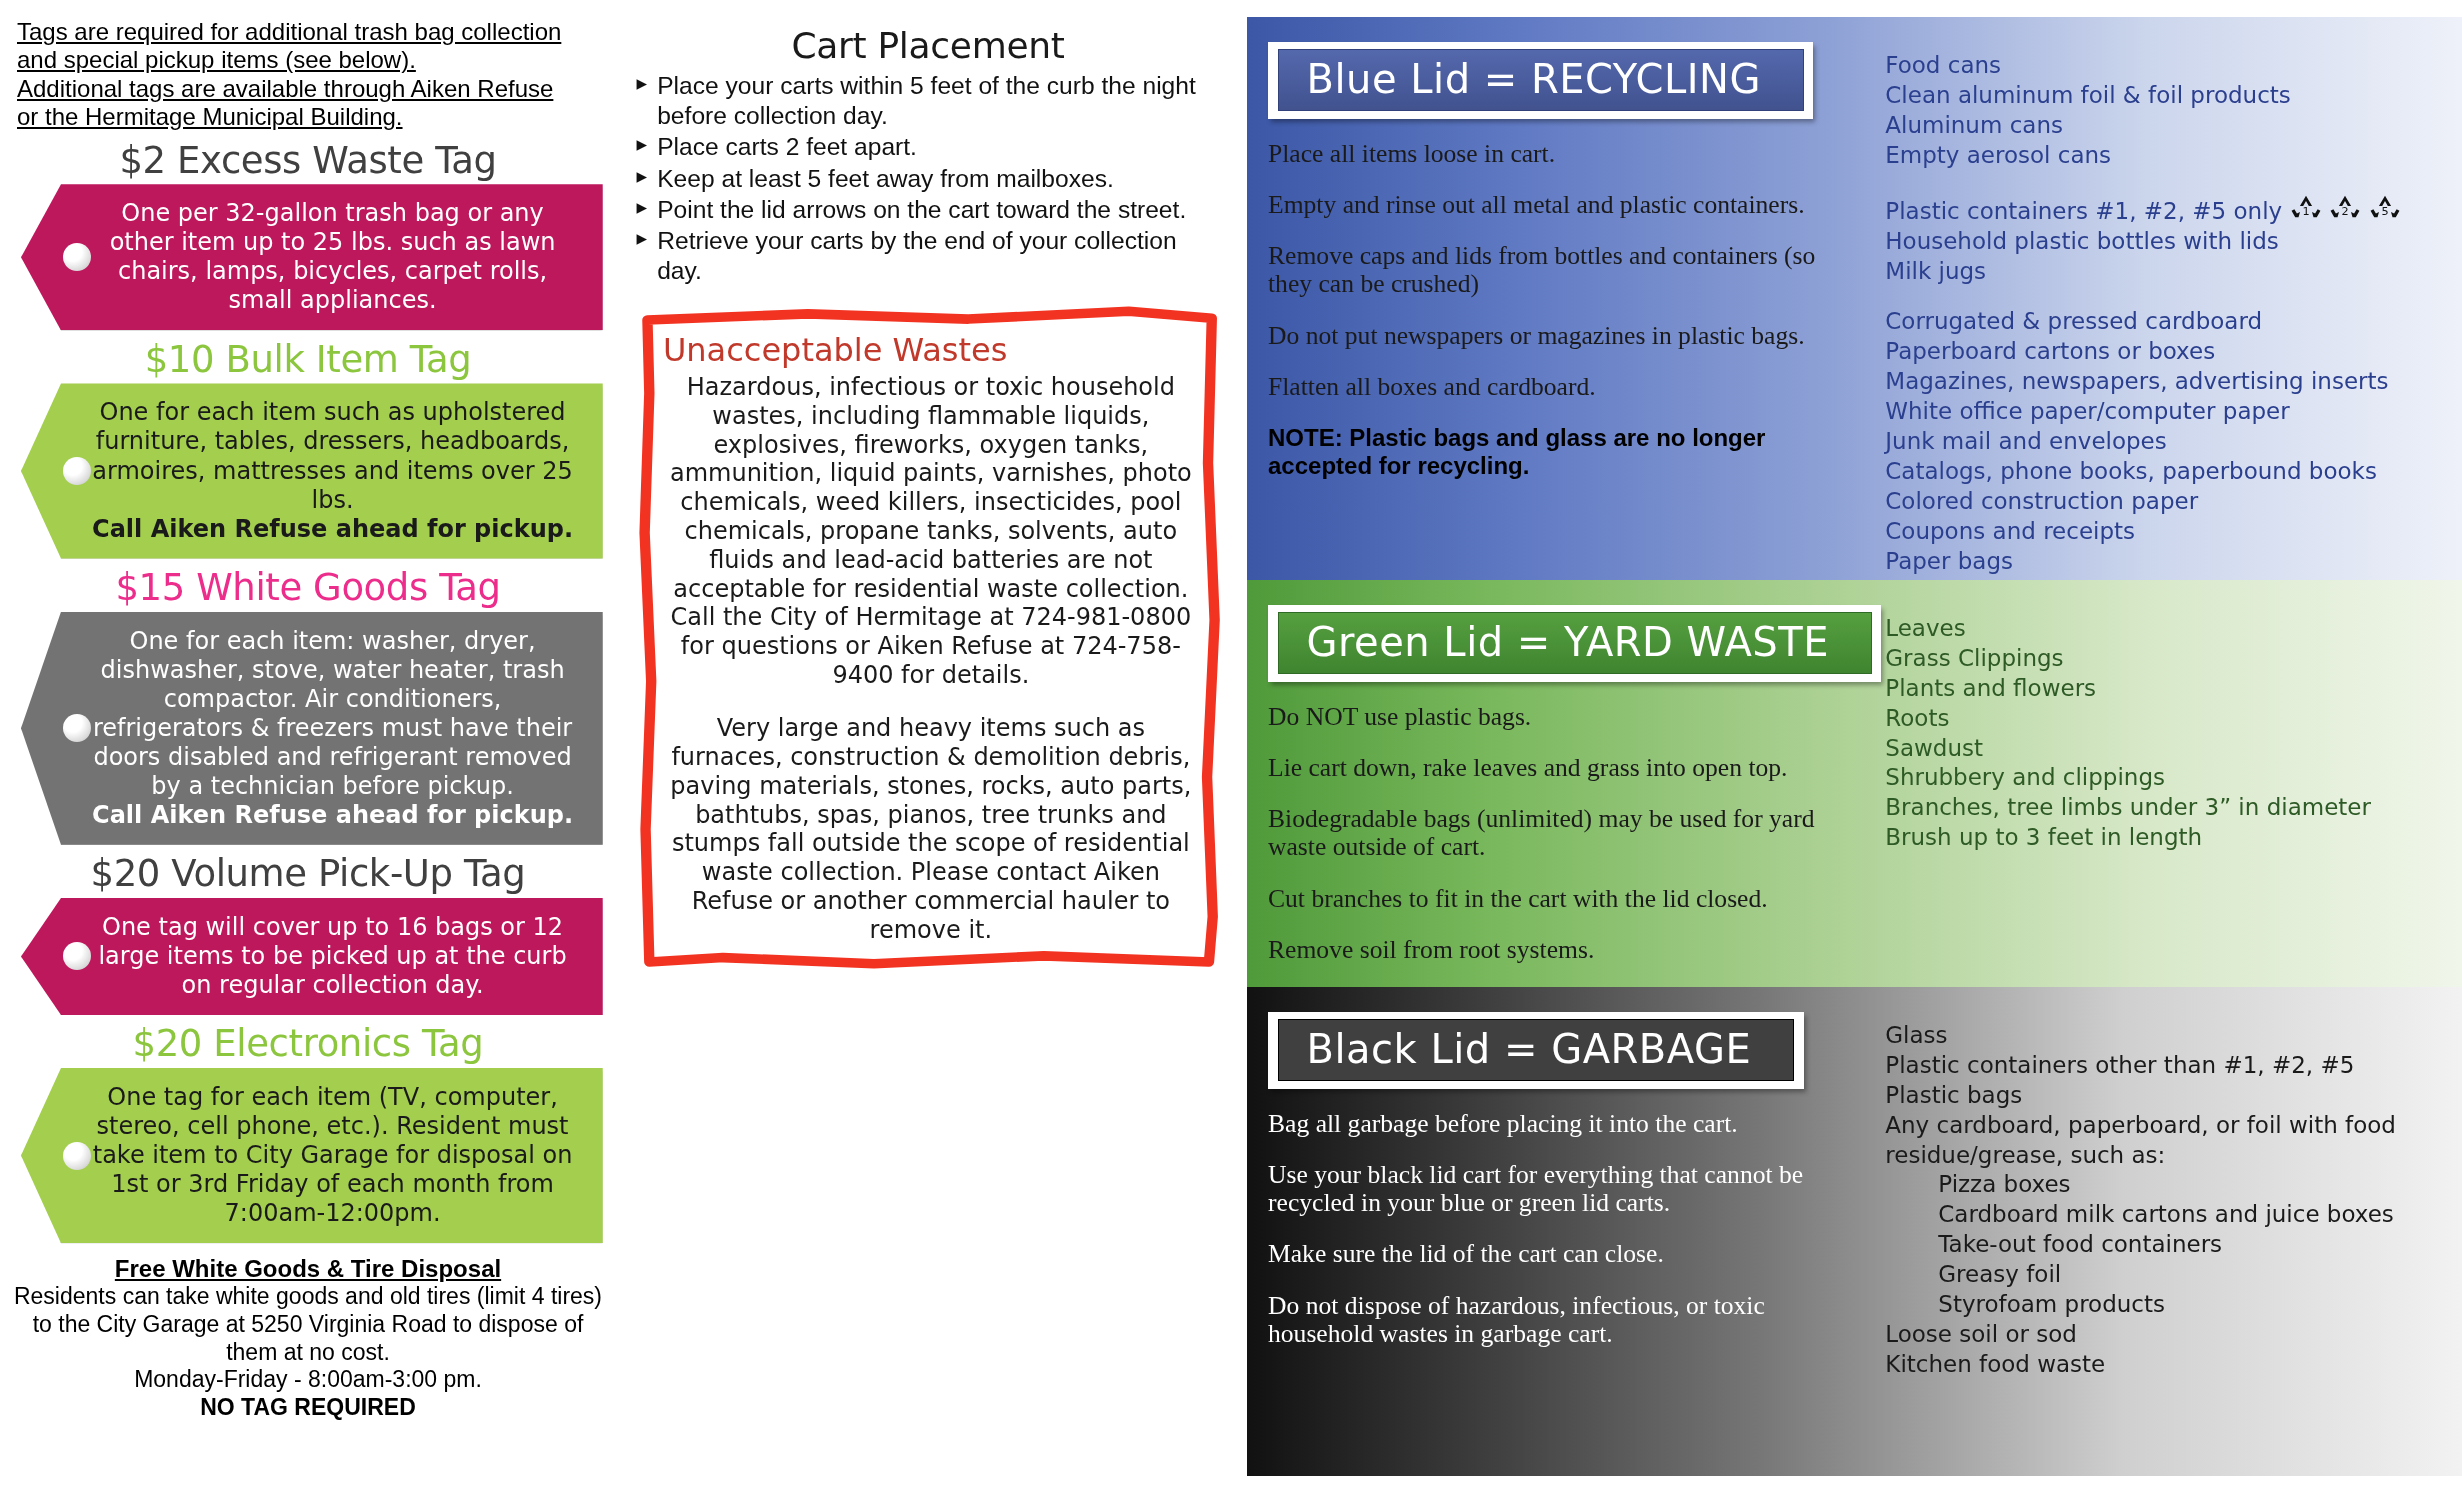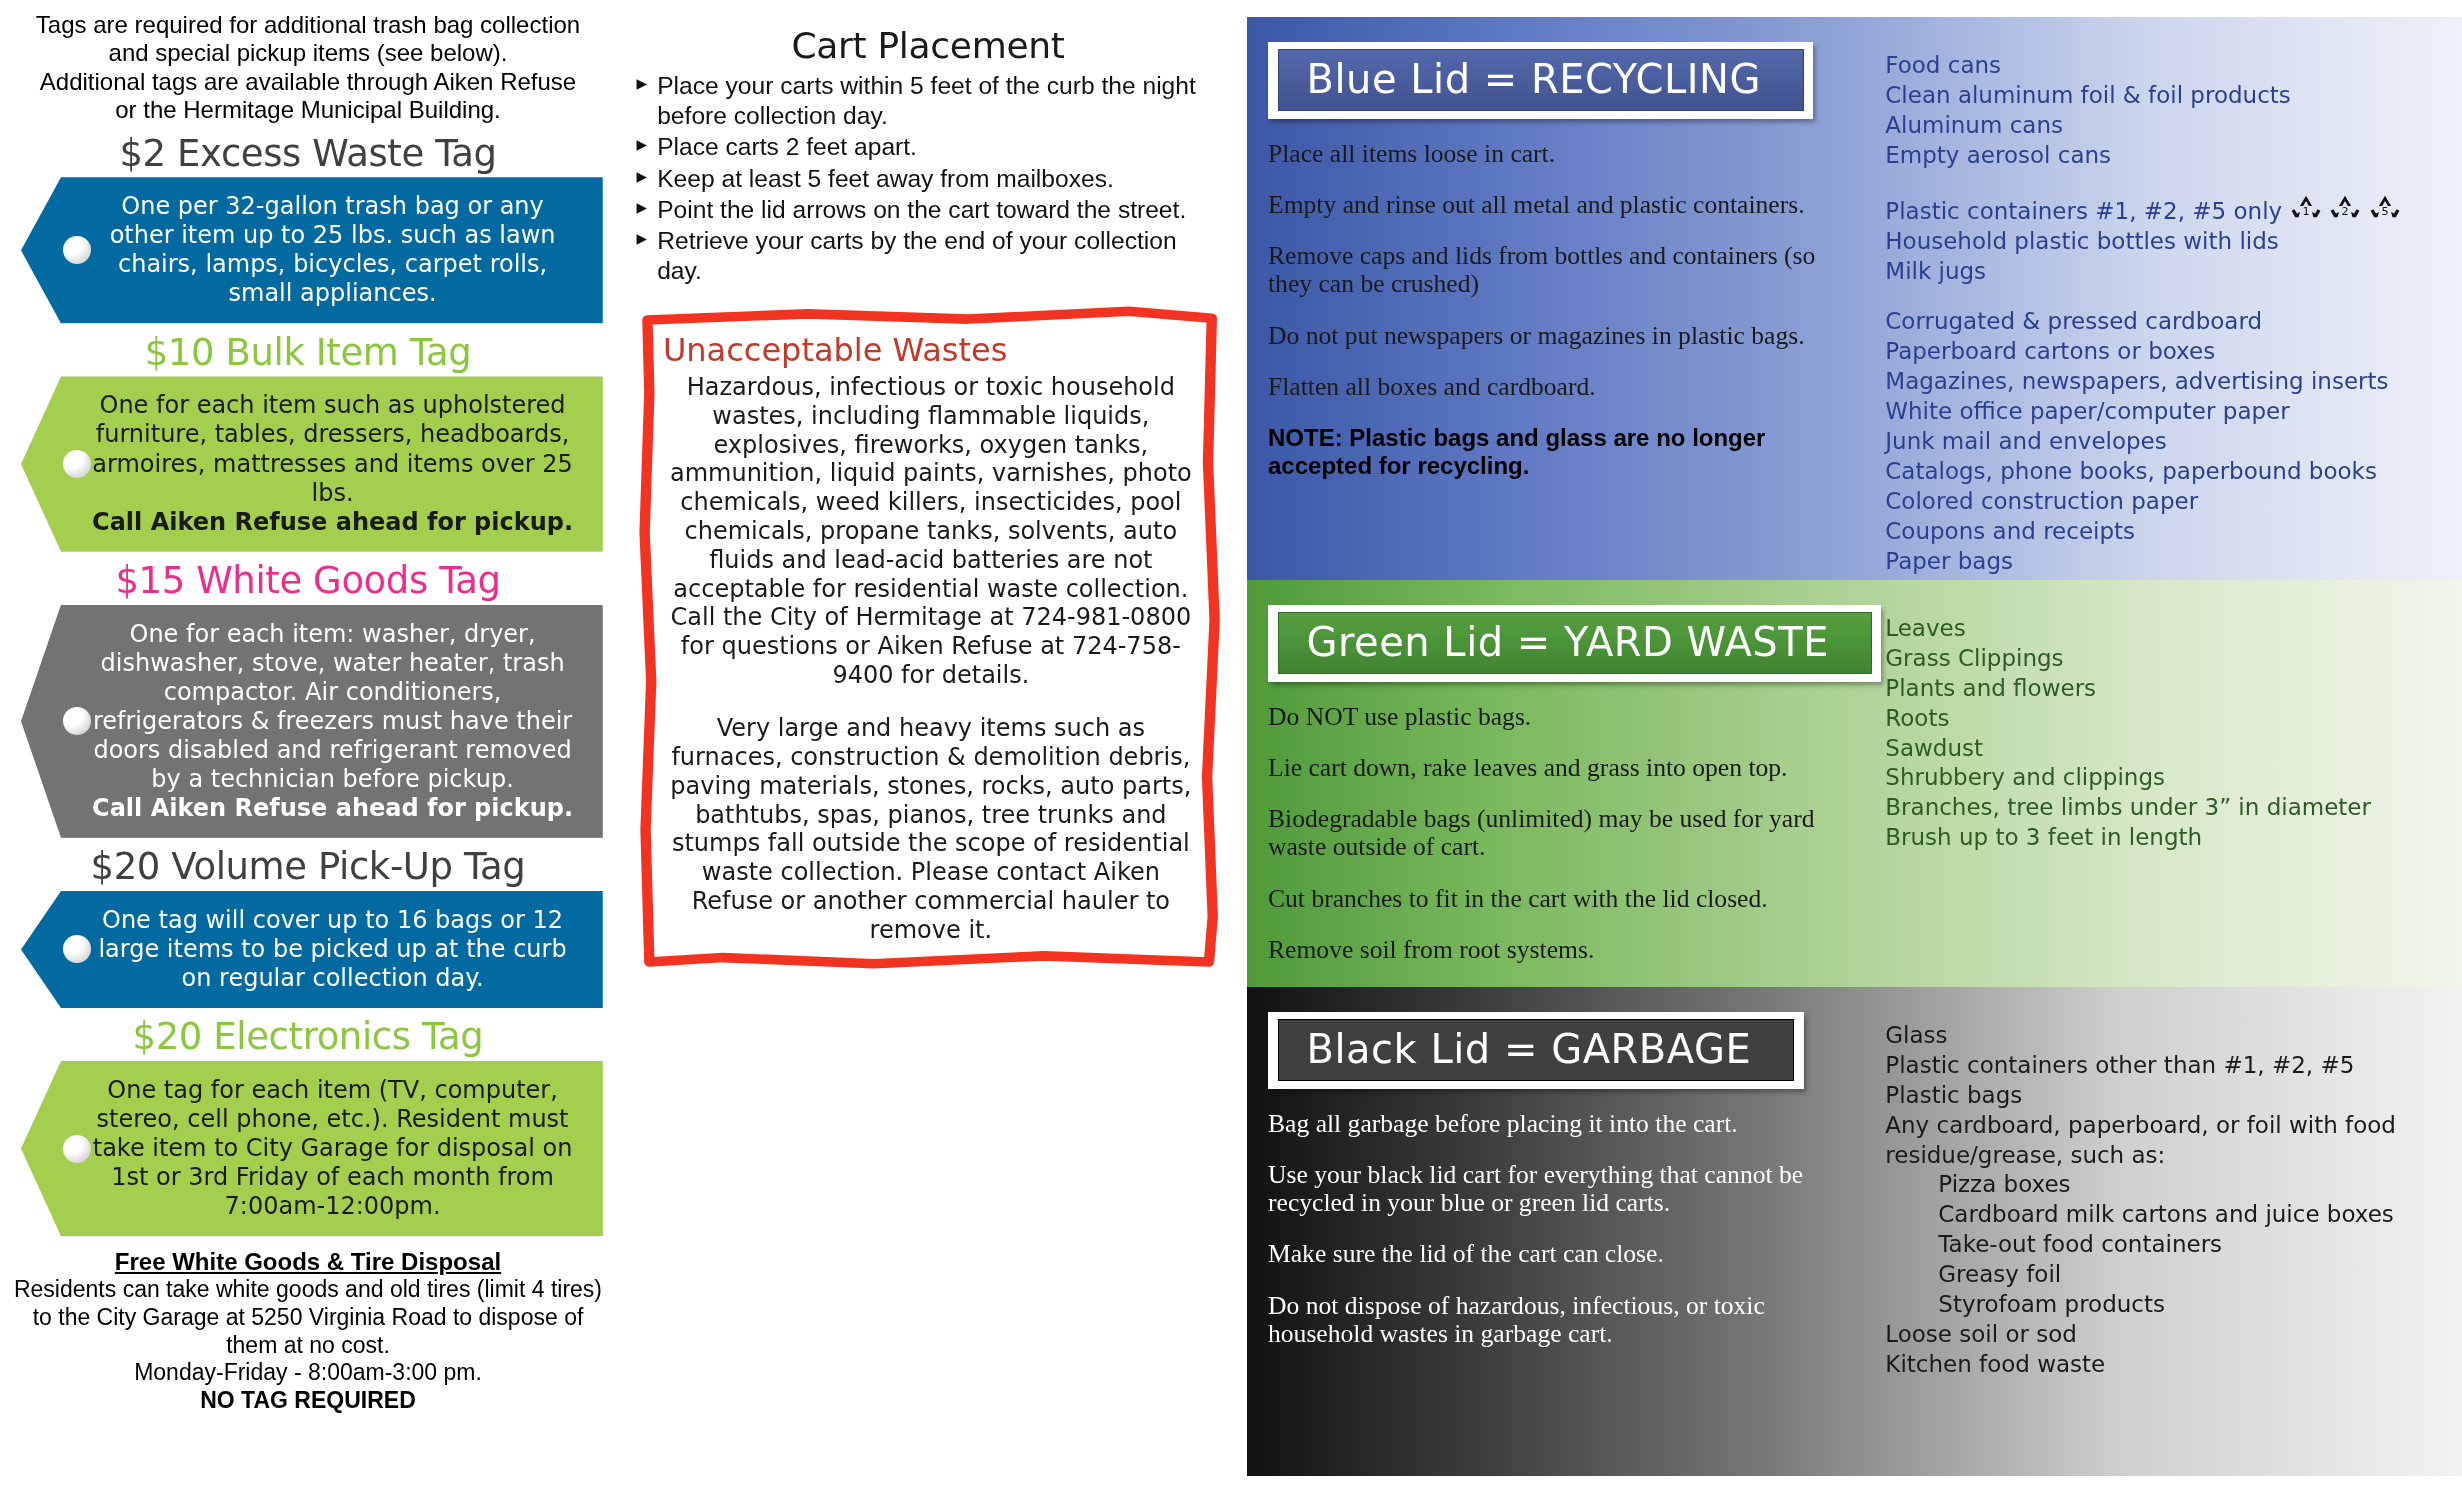--- a/index.html
+++ b/index.html
@@ -1,34 +1,34 @@
 <!DOCTYPE html>
 <html style="font-size:15px"><head>
 <meta charset="utf-8">
 <style>
   html,body{margin:0;padding:0;background:#fff;}
   body{width:2462px;height:1488px;font-family:"Liberation Sans",sans-serif;overflow:hidden;}
   .page{position:relative;width:2462px;height:1488px;}
 
   
   .col-left{position:absolute;left:0;top:0;width:616px;height:1488px;}
-  .intro{font-family:"Liberation Sans",sans-serif;font-size:24px;line-height:1.18;color:#000;text-align:center;padding:11px 17px 0 17px;}
+  .intro{font-family:"Liberation Sans",sans-serif;font-size:24px;line-height:1.18;color:#000;padding:18px 17px 0 17px;text-decoration:underline;}
   .tag-title{text-align:center;font-size:37px;line-height:1.05;margin:10.4px 0 3.8px 0;font-family:"DejaVu Sans",sans-serif;font-weight:400;letter-spacing:-0.4px;}
   .tag-title .amt{font-weight:400;}
   .t-purple{color:#404040;}
   .t-green{color:#8cc63e;}
   .t-pink{color:#ec2d8c;}
 
   .tag{position:relative;margin:0 13.3px 0 21px;color:#fff;padding:15px 24.6px 15px 66px;text-align:center;
        font-family:"DejaVu Sans",sans-serif;font-size:24px;line-height:1.21;
        clip-path:polygon(40px 0, 100% 0, 100% 100%, 40px 100%, 0 50%);
        box-shadow:0 2.8px 3.8px rgba(0,0,0,.28);}
   .tag .hole{position:absolute;left:42px;top:50%;transform:translateY(-50%);width:28px;height:28px;border-radius:50%;
        background:radial-gradient(circle at 35% 32%,#ffffff 35%,#dcdcdc 70%,#b9b9b9 100%);}
-  .tag.purple{background:#0369a1;}
+  .tag.purple{background:#be185d;}
   .tag.green{background:#a3ce4e;color:#1a1a1a;}
   .tag.pink{background:#737373;}
   .tag .bold{font-weight:bold;display:block;}
 
   .free-block{text-align:center;font-size:23px;line-height:1.2;color:#000;margin-top:11.4px;padding:0 7.6px;}
   .free-block .hdr{font-weight:bold;text-decoration:underline;font-size:24px;}
   .free-block .caps{font-weight:bold;}
 
   
   .col-mid{position:absolute;left:625px;top:0;width:606px;height:1476px;}

